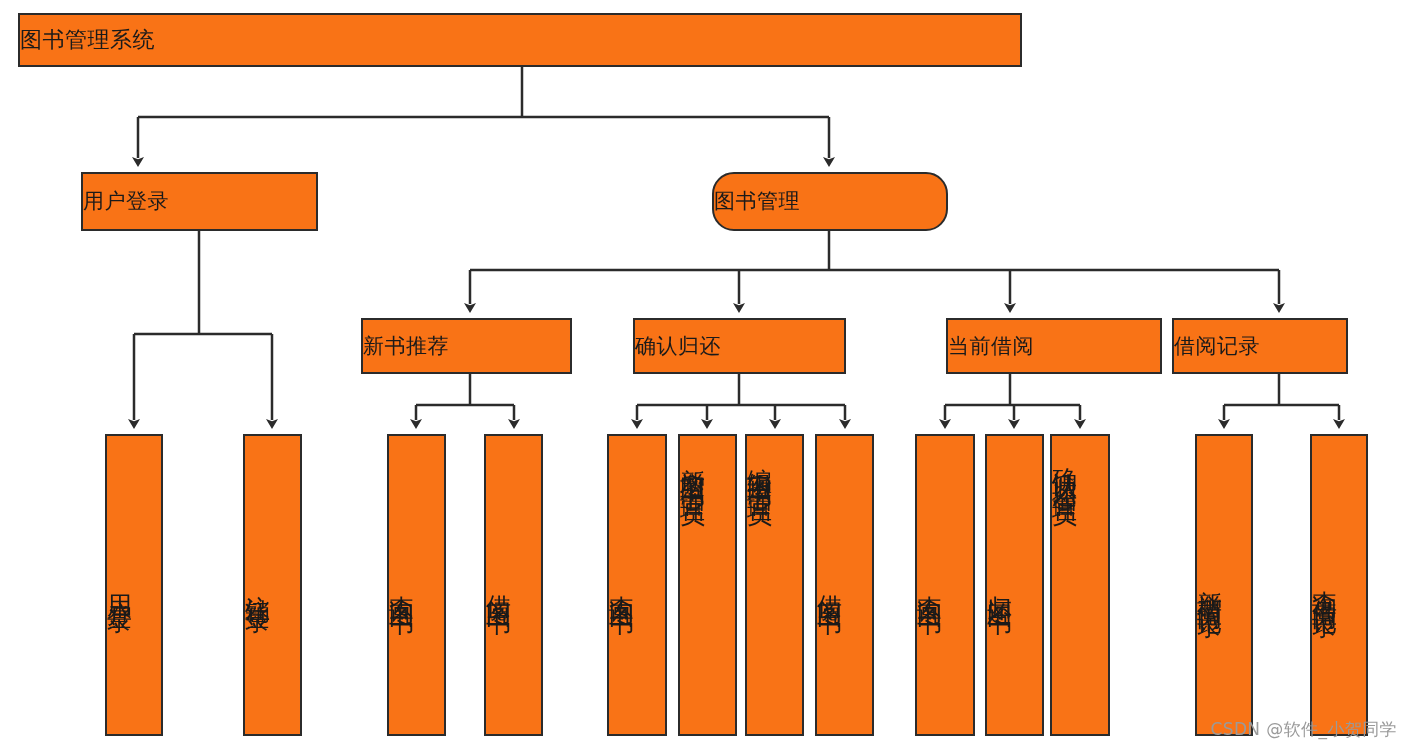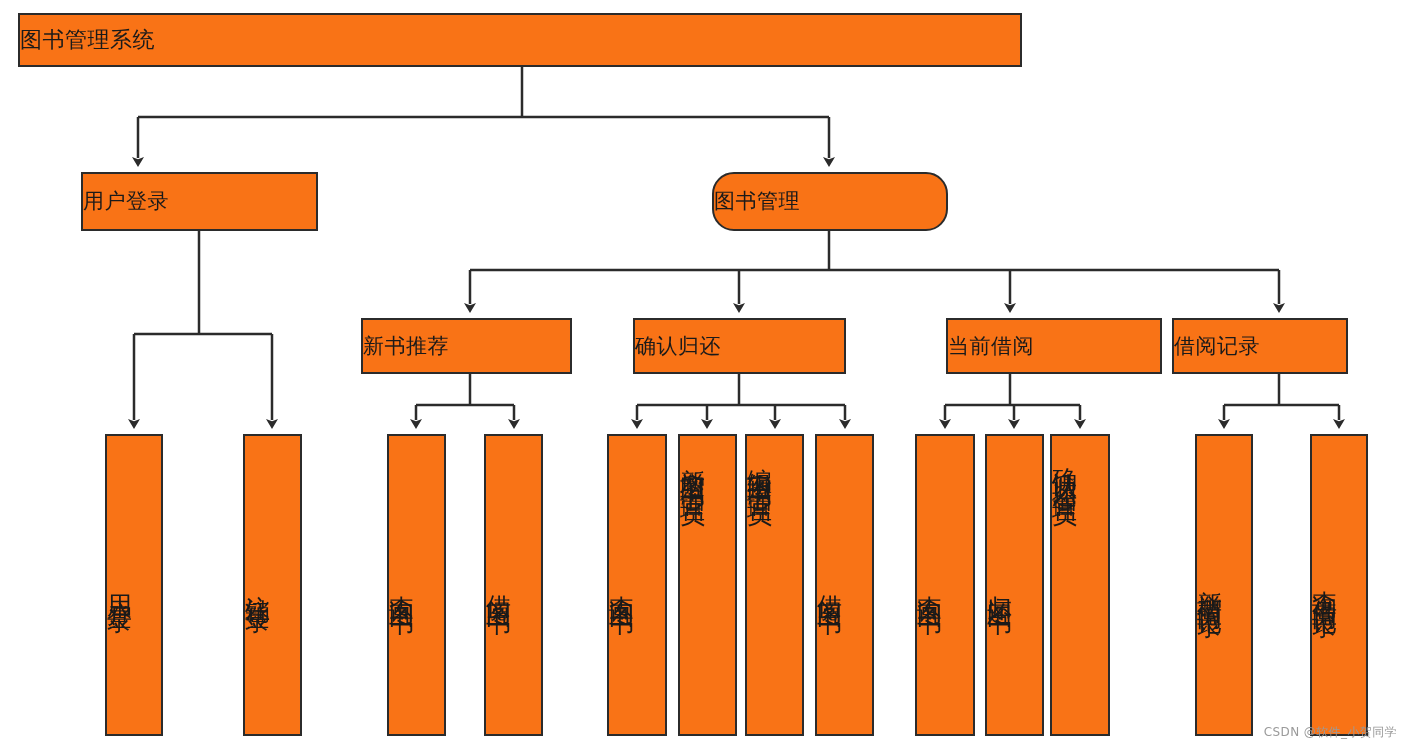--- a/index.html
+++ b/index.html
@@ -63,21 +63,21 @@
     line-height: 1;
   }
   .node.v.mid {
     align-items: center;
     padding-top: 0;
   }
   .watermark {
     position: absolute;
     right: 8px;
     bottom: 6px;
-    font-size: 12px;
+    font-size: 17px;
     color: #9a9a9a;
     white-space: nowrap;
     letter-spacing: 0.4px;
   }
 </style>
 </head>
 <body>
 
 <div id="canvas">
 

